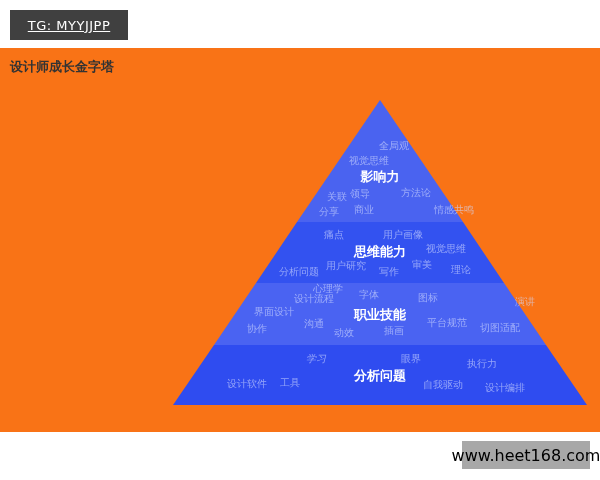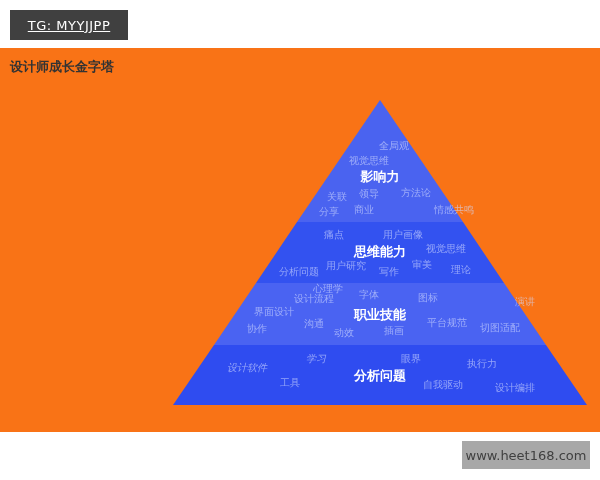--- a/index.html
+++ b/index.html
@@ -27,21 +27,21 @@
   .kw {
     position: absolute; font-size: 10px; color: rgba(210,218,255,0.62);
     white-space: nowrap; transform: translate(-50%, -50%);
   }
   .lvl {
     position: absolute; font-size: 13px; font-weight: bold; color: #ffffff;
     white-space: nowrap; transform: translate(-50%, -50%);
   }
   .watermark {
     position: absolute; left: 462px; top: 441px; width: 128px; height: 28px;
-    background: #a8a8a8; color: #404040; font-size: 13px;
+    background: #a8a8a8; color: #000000; font-size: 16px;
     display: flex; align-items: center; justify-content: center;
   }
 </style>
 </head>
 <body>
 
 <div class="tg-badge">TG: MYYJJPP</div>
 
 <div class="panel">
   <div class="panel-title">设计师成长金字塔</div>
@@ -52,21 +52,21 @@
   <polygon points="380,100 463,222 297,222" fill="#4a63f0"></polygon>
   <polygon points="297,222 463,222 504,283 256,283" fill="#3352f0"></polygon>
   <polygon points="256,283 504,283 546,345 214,345" fill="#4a63f2"></polygon>
   <polygon points="214,345 546,345 587,405 173,405" fill="#2f4cf0"></polygon>
 </svg>
 
 <div class="lvl" style="left:380px; top:177px;">影响力</div>
 <div class="kw" style="left:394px; top:146px;">全局观</div>
 <div class="kw" style="left:369px; top:161px;">视觉思维</div>
 <div class="kw" style="left:337px; top:197px;">关联</div>
-<div class="kw" style="left:369px; top:194px;">领导</div>
+<div class="kw" style="left:360px; top:194px;">领导</div>
 <div class="kw" style="left:416px; top:193px;">方法论</div>
 <div class="kw" style="left:329px; top:212px;">分享</div>
 <div class="kw" style="left:364px; top:210px;">商业</div>
 <div class="kw" style="left:408px; top:210px;margin-left:46px;">情感共鸣</div>
 
 <div class="lvl" style="left:380px; top:252px;">思维能力</div>
 <div class="kw" style="left:334px; top:235px;">痛点</div>
 <div class="kw" style="left:403px; top:235px;">用户画像</div>
 <div class="kw" style="left:328px; top:249px;margin-top:40px;">心理学</div>
 <div class="kw" style="left:446px; top:249px;">视觉思维</div>
@@ -86,18 +86,18 @@
 <div class="kw" style="left:447px; top:323px;">平台规范</div>
 <div class="kw" style="left:257px; top:329px;">协作</div>
 <div class="kw" style="left:344px; top:333px;">动效</div>
 <div class="kw" style="left:394px; top:331px;">插画</div>
 <div class="kw" style="left:500px; top:328px;">切图适配</div>
 
 <div class="lvl" style="left:380px; top:376px;">分析问题</div>
 <div class="kw" style="left:316px; top:359px;font-style:italic;">学习</div>
 <div class="kw" style="left:411px; top:359px;">眼界</div>
 <div class="kw" style="left:482px; top:364px;">执行力</div>
-<div class="kw" style="left:247px; top:368px;font-style:italic;">设计软件</div>
+<div class="kw" style="left:247px; top:384px;">设计软件</div>
 <div class="kw" style="left:290px; top:383px;">工具</div>
 <div class="kw" style="left:443px; top:385px;">自我驱动</div>
-<div class="kw" style="left:505px; top:388px;margin-left:10px;">设计编排</div>
+<div class="kw" style="left:505px; top:388px;">设计编排</div>
 
 <div class="watermark">www.heet168.com</div>
 
 </body></html>

